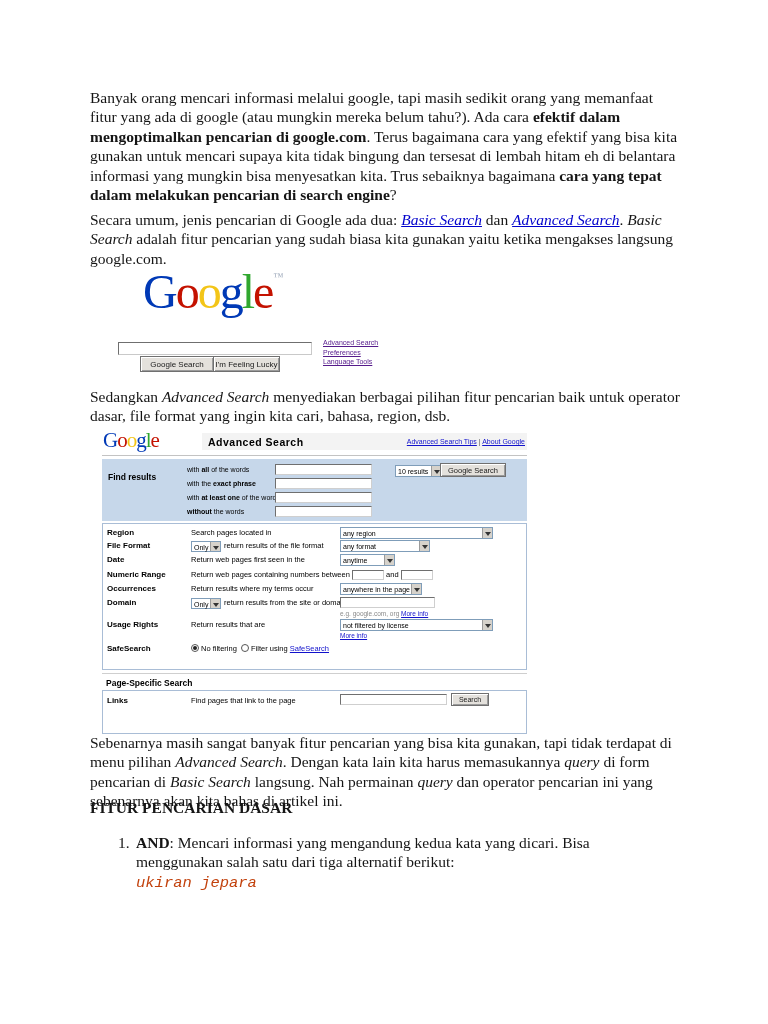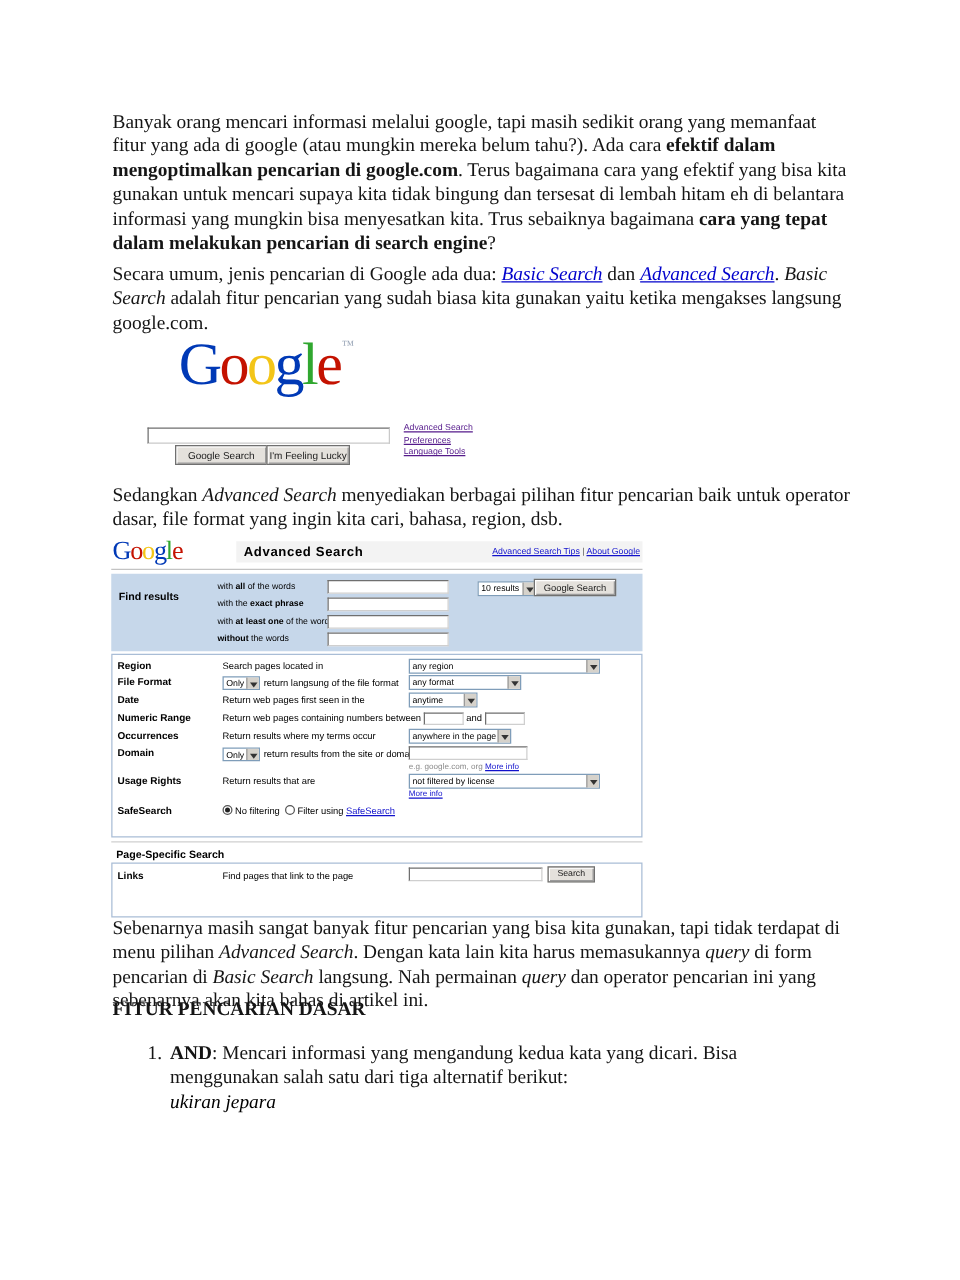--- a/index.html
+++ b/index.html
@@ -23,21 +23,21 @@
   .biglogo .tm { font-size:10px; color:#9aa6b8; vertical-align:28px; letter-spacing:0; margin-left:1px; }
   .b-input { position:absolute; left:3px; top:74px; width:194px; height:13px; border:1px solid; border-color:#6f6f6f #c9c9c9 #c9c9c9 #6f6f6f; background:#fff; font-size:8px; padding:0 2px; }
   .b-buttons { position:absolute; left:25px; top:88px; display:flex; }
   .btn95 { height:16px; font-family:"Liberation Sans", sans-serif; font-size:8px; color:#1a1a1a; background:#e4e1dc; border:1px solid #707070; box-shadow:inset 1px 1px 0 #fff, inset -1px -1px 0 #9b9b9b; cursor:pointer; }
   .b-buttons .btn95:first-child { width:74px; }
   .b-buttons .btn95:last-child { width:67px; margin-left:-1px; }
   .b-links { position:absolute; left:208px; top:70px; display:flex; flex-direction:column; }
   .b-links a { font-size:7px; line-height:9.5px; color:#551a8b; text-decoration:underline; cursor:pointer; white-space:nowrap; }
 
   
-  .adv { position:absolute; left:89px; top:430px; width:473px; height:304px; font-family:"Liberation Sans", sans-serif; font-size:7.5px; color:#000; }
+  .adv { position:absolute; left:102px; top:430px; width:473px; height:304px; font-family:"Liberation Sans", sans-serif; font-size:7.5px; color:#000; }
   .adv-header { position:absolute; left:0; top:0; width:425px; height:26px; border-bottom:1px solid #c3c3c3; }
   .minilogo { position:absolute; left:1px; top:-2px; font-family:"Liberation Serif", serif; font-size:21px; letter-spacing:-1px; }
   .adv-titlebar { position:absolute; left:100px; top:3px; width:325px; height:17px; background:#f3f3f3; }
   .adv-title { position:absolute; left:106px; top:6px; font-size:10.5px; font-weight:bold; letter-spacing:.5px; }
   .adv-hlinks { position:absolute; right:2px; top:8px; font-size:7px; color:#555; }
   .adv-hlinks a { color:#1111cc; text-decoration:underline; cursor:pointer; }
 
   .find-panel { position:absolute; left:0; top:29px; width:425px; height:62px; background:#c6d7ea; }
   .find-label { position:absolute; left:6px; top:13px; font-size:8.5px; font-weight:bold; }
   .fr-rows { position:absolute; left:85px; top:5px; width:340px; }
@@ -143,21 +143,21 @@
         <span class="cdesc">Search pages located in</span>
         <div class="cctrl">
             <div class="dd" style="width:153px">
               <span class="dd-val">any region</span>
               <span class="dd-btn"></span>
             </div>
           </div>
       </div>
       <div class="crow" style="height:14px">
         <span class="clbl">File Format</span>
-        <span class="cdesc"><span class="dd dd-mini"><span class="dd-val">Only</span><span class="dd-btn"></span></span><span>return langsung of the file format</span></span>
+        <span class="cdesc"><span class="dd dd-mini"><span class="dd-val">Only</span><span class="dd-btn"></span></span><span>return results of the file format</span></span>
         <div class="cctrl">
             <div class="dd" style="width:90px">
               <span class="dd-val">any format</span>
               <span class="dd-btn"></span>
             </div>
           </div>
       </div>
       <div class="crow" style="height:15px">
         <span class="clbl">Date</span>
         <span class="cdesc">Return web pages first seen in the</span>
@@ -221,18 +221,18 @@
 
   <p class="para" style="top:733px"><span>Sebenarnya masih sangat banyak fitur pencarian yang bisa kita gunakan, tapi tidak terdapat di menu pilihan </span><i>Advanced Search</i><span>. Dengan kata lain kita harus memasukannya </span><i>query</i><span> di form pencarian di </span><i>Basic Search</i><span> langsung. Nah permainan </span><i>query</i><span> dan operator pencarian ini yang sebenarnya akan kita bahas di artikel ini.</span></p>
 
   <h3 class="doc-heading" style="top:799px">FITUR PENCARIAN DASAR</h3>
 
   <div class="olist" style="top:833px">
     <div class="li">
       <span class="li-num">1.</span>
       <div class="li-body">
         <span><b>AND</b><span>: Mencari informasi yang mengandung kedua kata yang dicari. Bisa menggunakan salah satu dari tiga alternatif berikut:</span></span>
-        <div class="example"><i style="color: #000000;">ukiran jepara</i></div>
+        <div class="example"><i style="color: #c2410c; font-family: Liberation Mono, monospace;">ukiran jepara</i></div>
       </div>
     </div>
   </div>
 
 </div>
 
 </body></html>

